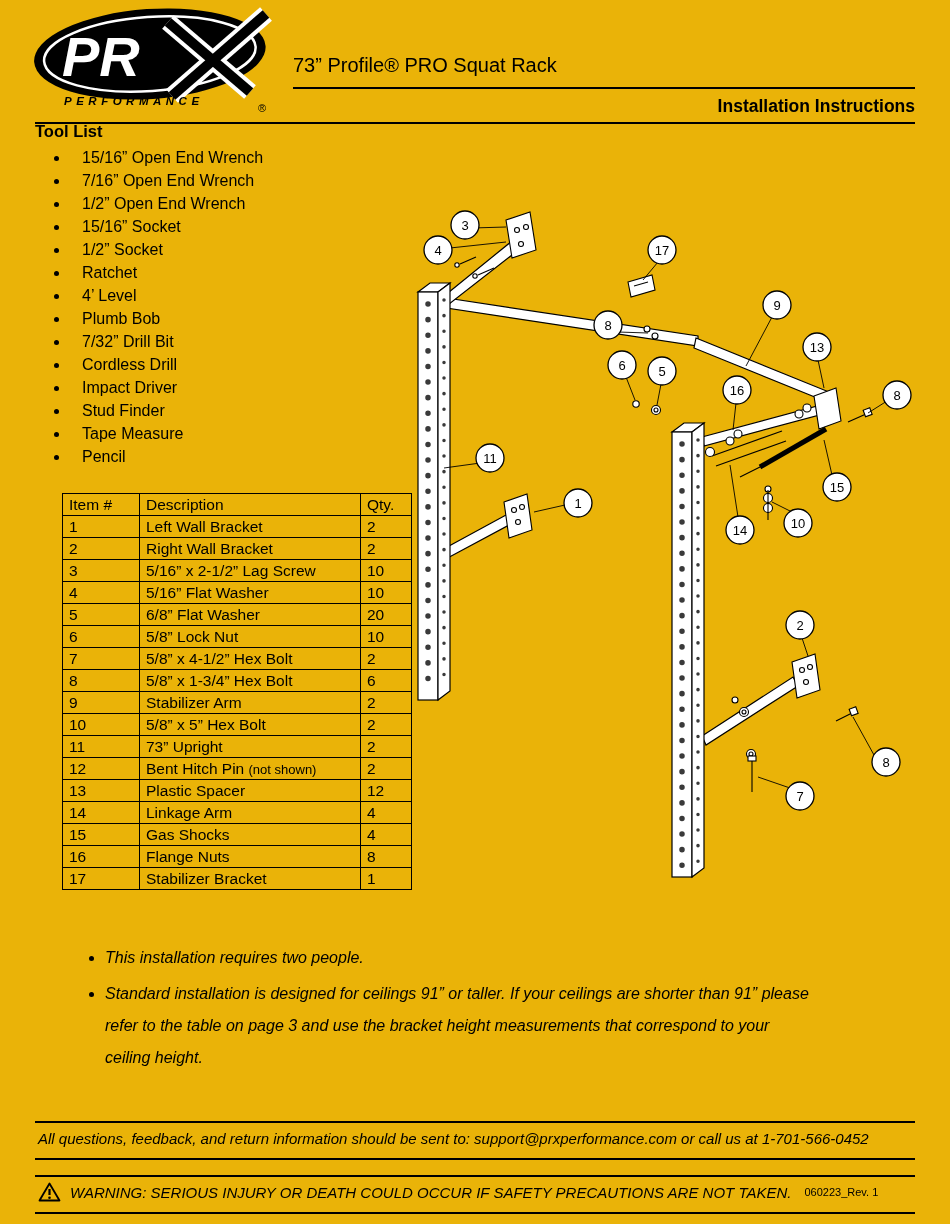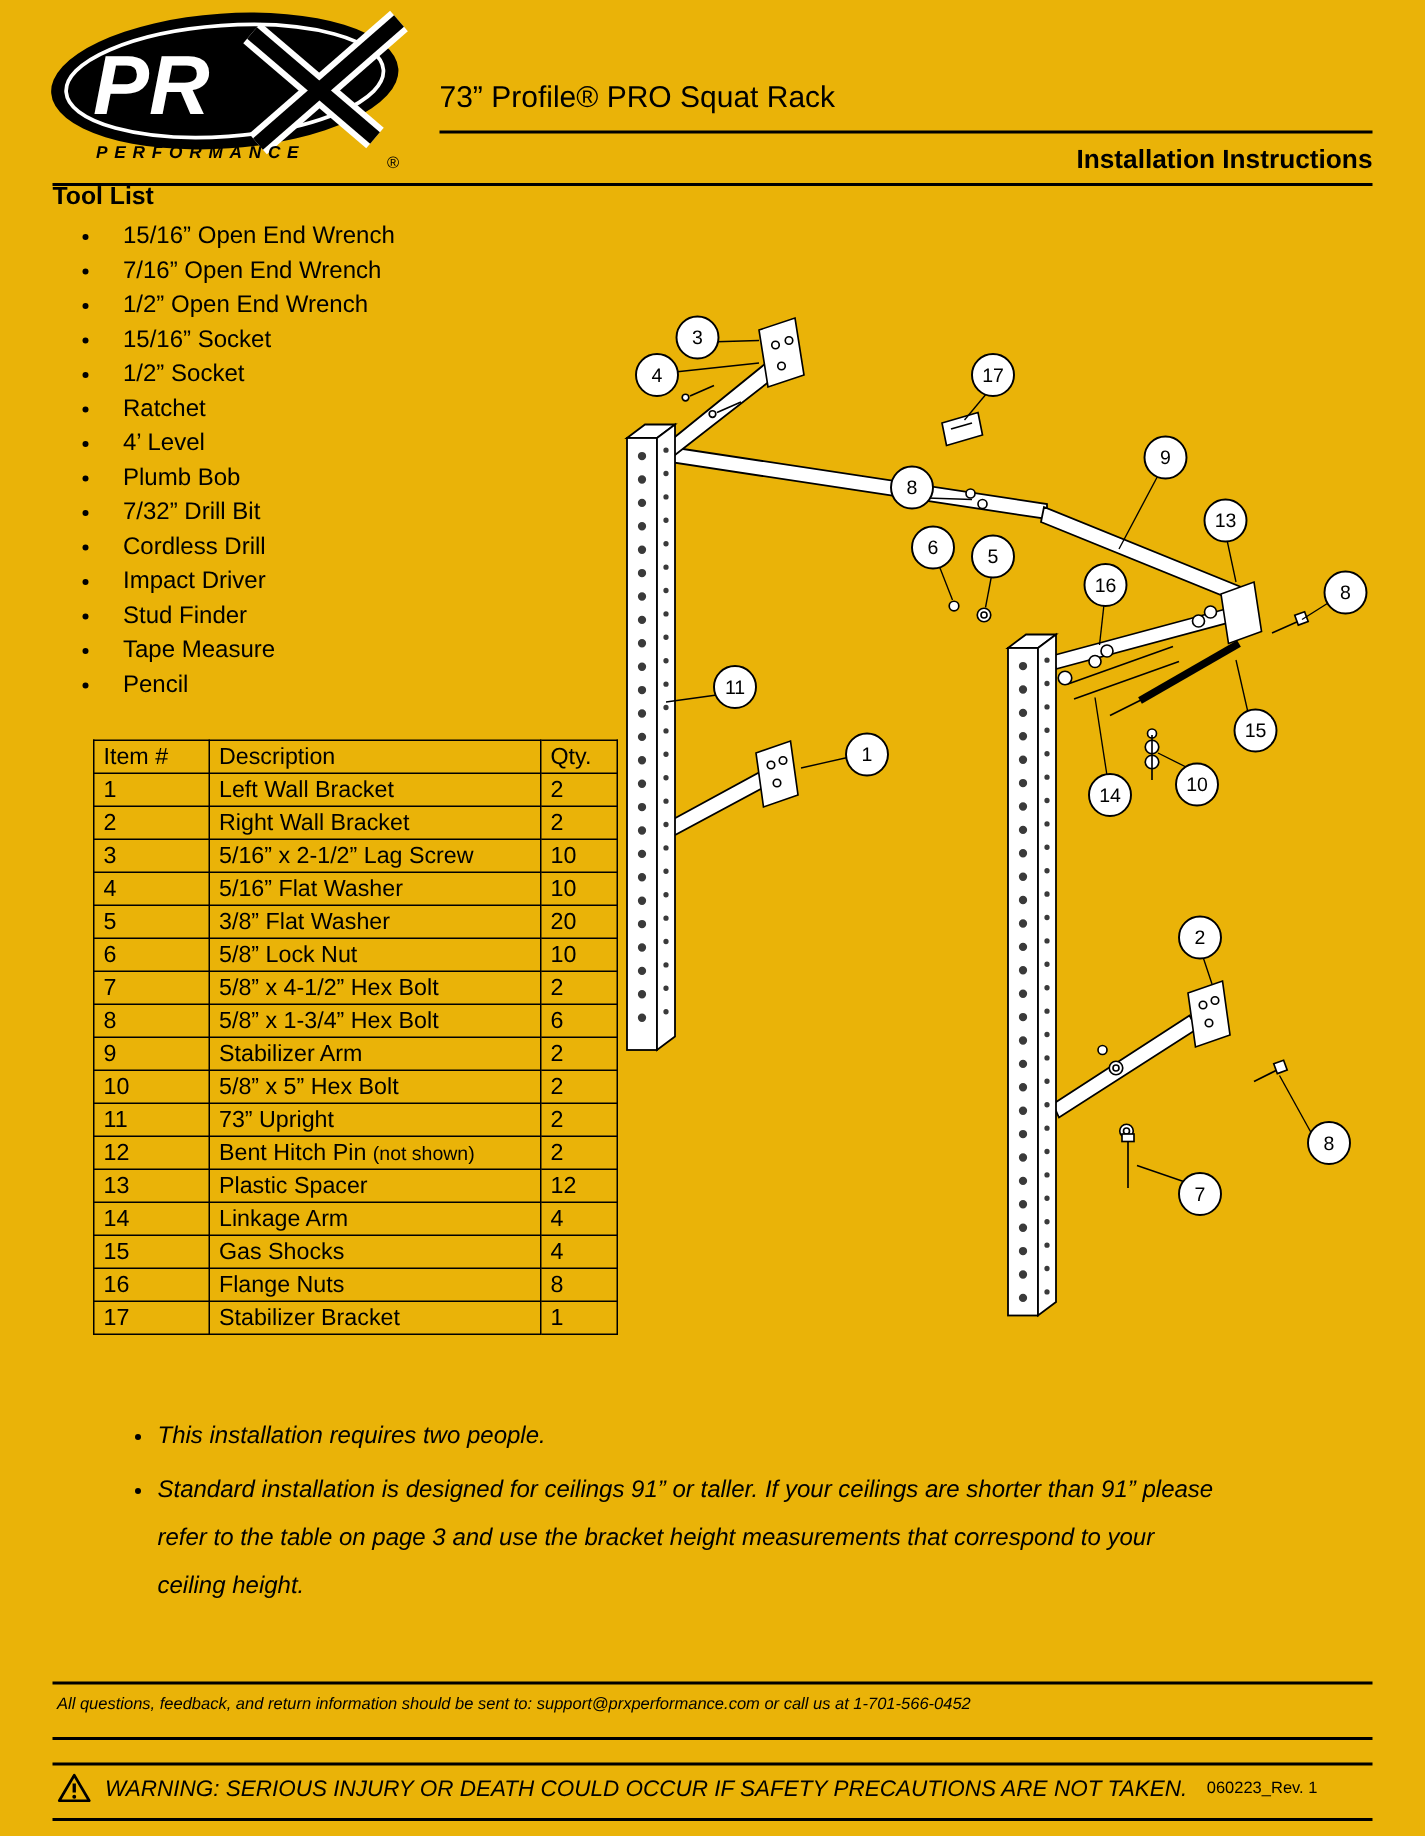--- a/index.html
+++ b/index.html
@@ -39,21 +39,21 @@
   .callout circle{fill:#fff;stroke:#000;stroke-width:1.3;}
   .callout text{fill:#000;stroke:none;font-family:"Liberation Sans",sans-serif;font-size:13px;text-anchor:middle;}
 
   
   .notes{left:85px;top:942px;width:710px;margin:0;padding-left:20px;list-style:disc;
         font-size:16px;font-weight:normal;font-style:italic;line-height:32px;}
   .notes li{margin-bottom:4px;}
 
   
   .rule-a{left:35px;top:1121px;width:880px;height:1.5px;}
-  .support-line{left:38px;top:1130px;width:877px;font-size:11px;font-style:italic;}
+  .support-line{left:38px;top:1130px;width:877px;font-size:15px;font-style:italic;}
   .rule-b{left:35px;top:1158px;width:880px;height:1.5px;}
   .rule-c{left:35px;top:1175px;width:880px;height:1.5px;}
   .warning-row{left:38px;top:1182px;width:877px;display:flex;align-items:center;gap:9px;}
   .warning-text{font-size:15px;font-style:italic;white-space:nowrap;}
   .revision{font-size:11px;margin-left:4px;white-space:nowrap;}
   .rule-d{left:35px;top:1212px;width:880px;height:1.5px;}
 </style>
 </head>
 <body>
 
@@ -122,21 +122,21 @@
           <td>5/16” x 2-1/2” Lag Screw</td>
           <td>10</td>
         </tr>
       <tr>
           <td>4</td>
           <td>5/16” Flat Washer</td>
           <td>10</td>
         </tr>
       <tr>
           <td>5</td>
-          <td>3/8” Flat Washer</td>
+          <td>6/8” Flat Washer</td>
           <td>20</td>
         </tr>
       <tr>
           <td>6</td>
           <td>5/8” Lock Nut</td>
           <td>10</td>
         </tr>
       <tr>
           <td>7</td>
           <td>5/8” x 4-1/2” Hex Bolt</td>

